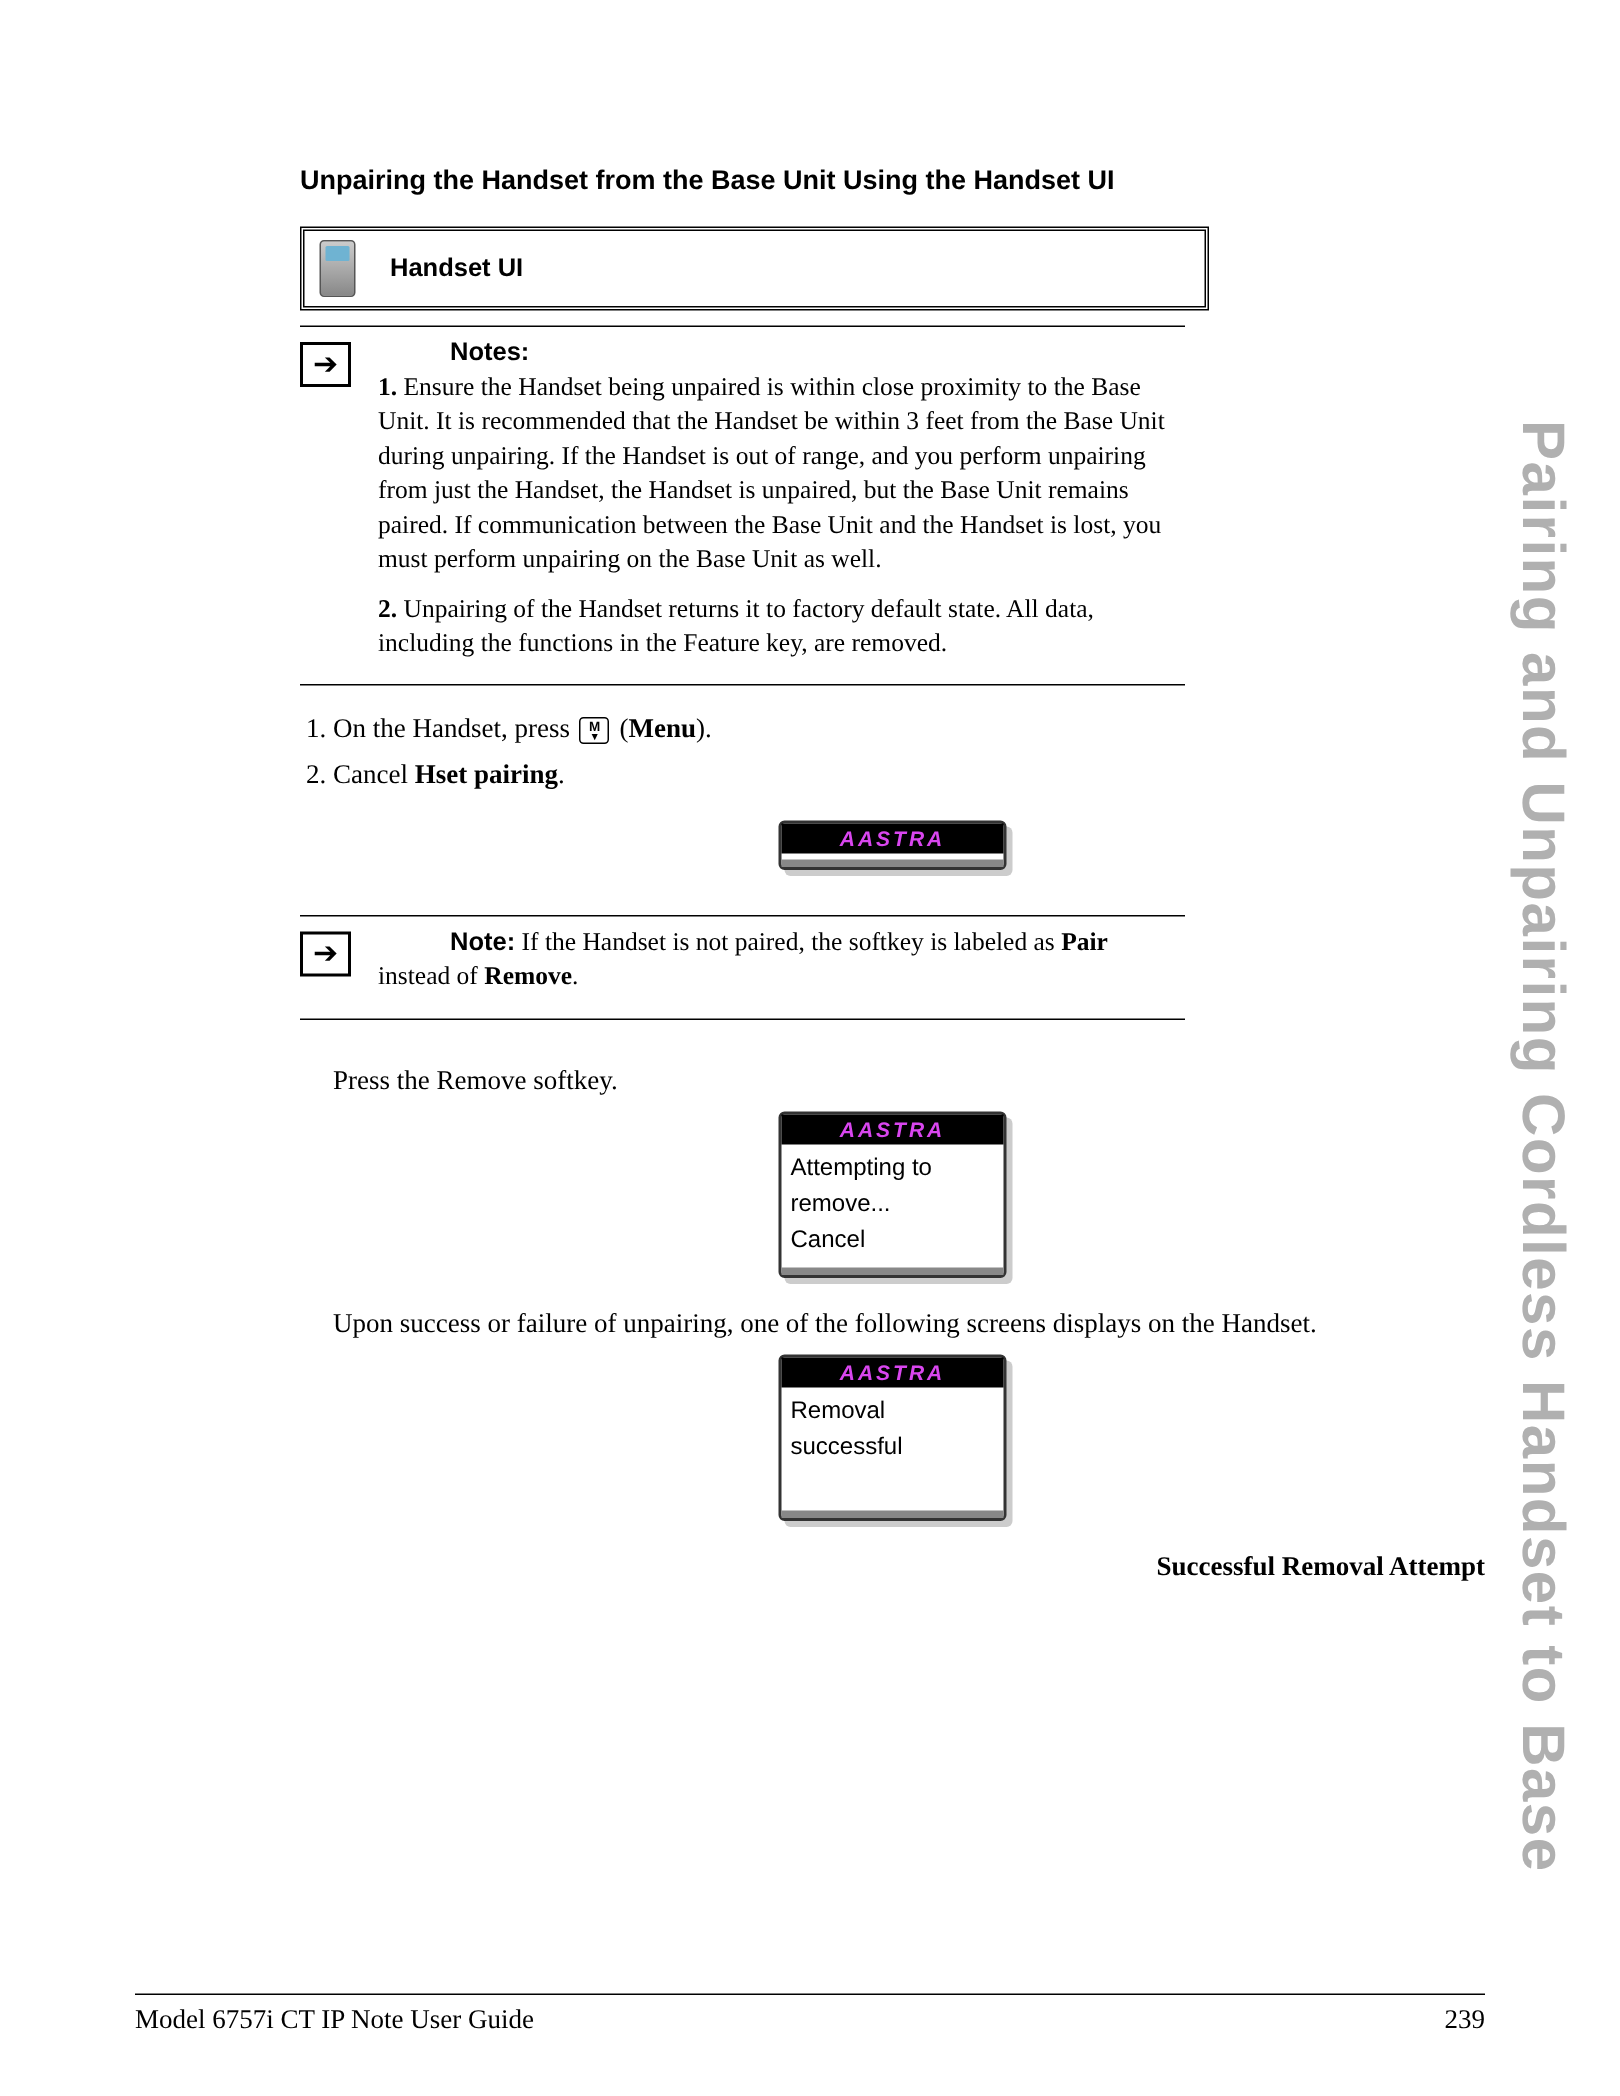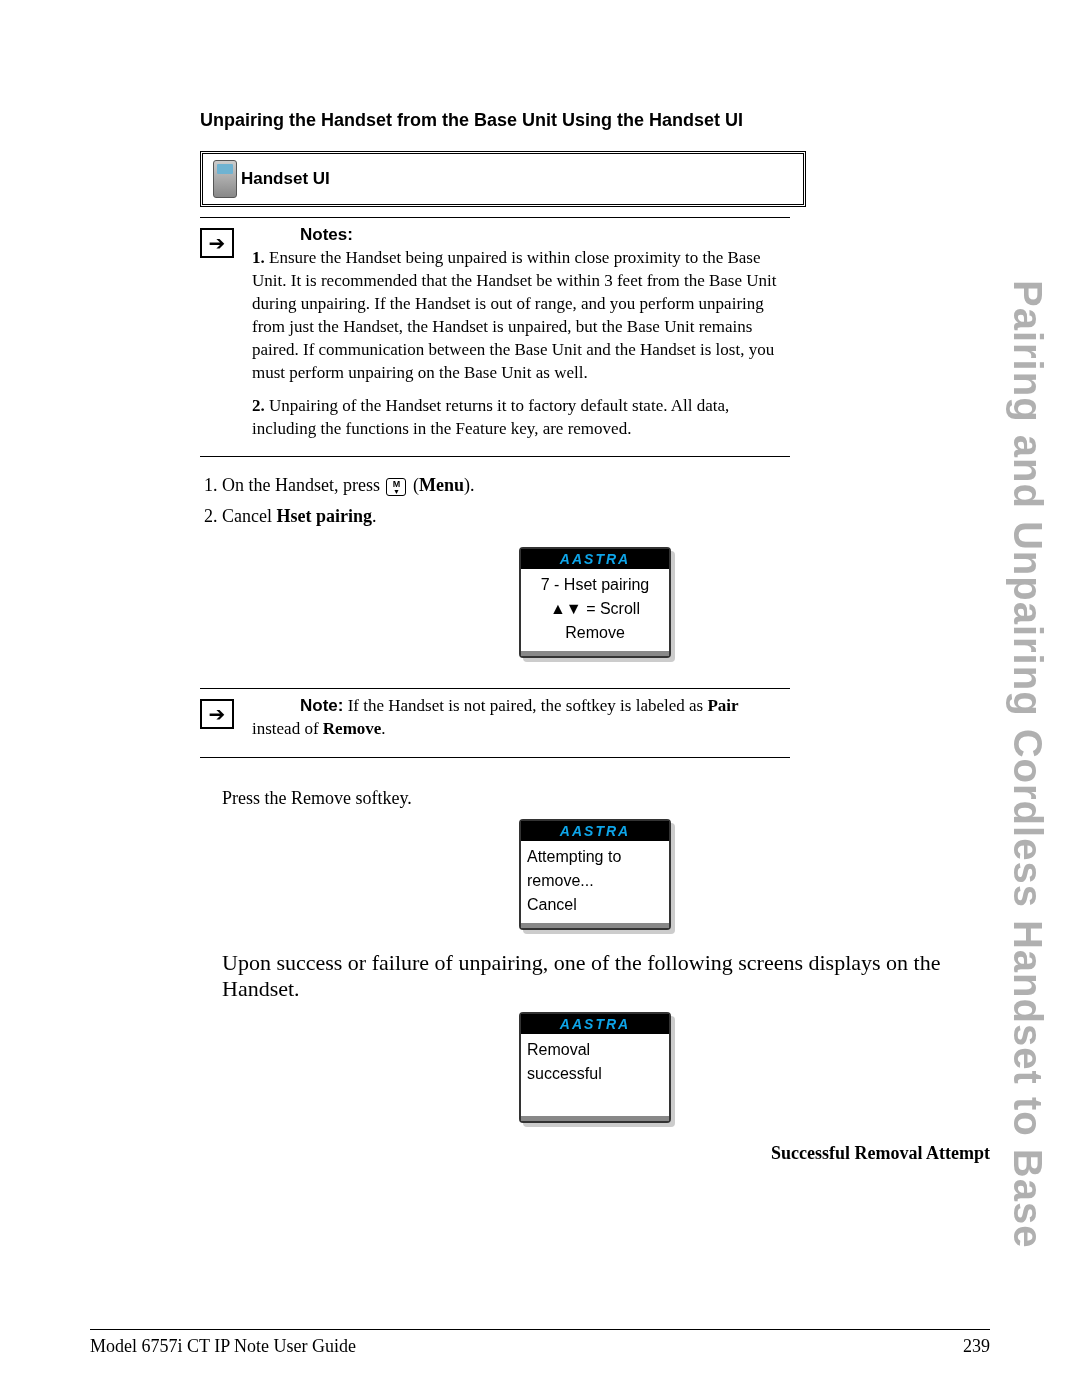--- a/index.html
+++ b/index.html
@@ -35,21 +35,21 @@
     font-family: Arial, Helvetica, sans-serif;
     font-weight: bold;
     font-size: 18px;
     margin: 0 0 20px 0;
   }
   .handset-ui-box {
     border: 3px double #000;
     padding: 6px 10px;
     display: flex;
     align-items: center;
-    gap: 4px;
+    gap: 23px;
     width: 580px;
     margin-bottom: 10px;
   }
   .phone-icon {
     width: 22px;
     height: 36px;
     background: linear-gradient(#ccc,#888);
     border: 1px solid #555;
     border-radius: 3px;
     position: relative;
@@ -138,21 +138,21 @@
     width: 148px;
     margin: 10px auto 20px auto;
     border: 2px solid #333;
     border-radius: 4px;
     background: #fff;
     box-shadow: 4px 4px 0 #ccc;
     font-family: "Arial Narrow", Arial, sans-serif;
   }
   .hs-header {
     background: #000;
-    color: #0ea5e9;
+    color: #d946ef;
     font-size: 14px;
     letter-spacing: 2px;
     text-align: center;
     font-weight: bold;
     padding: 2px 0;
     font-style: italic;
   }
   .hs-body {
     padding: 4px 6px 2px 6px;
     font-size: 16px;
@@ -169,21 +169,21 @@
     margin: 0 0 8px 22px;
   }
   .caption {
     font-family: "Times New Roman", serif;
     font-weight: bold;
     font-size: 18px;
     text-align: right;
     margin-top: 8px;
   }
   .upon-text {
-    font-size: 22px;
+    font-size: 18px;
     margin: 0 0 8px 22px;
   }
   .footer {
     position: absolute;
     left: 90px;
     right: 90px;
     bottom: 40px;
     border-top: 1px solid #000;
     padding-top: 6px;
     display: flex;
@@ -224,25 +224,20 @@
     <li>
       <span>On the Handset, press </span><span class="menu-key"></span><span> (</span><span class="b">Menu</span><span>).</span>
     </li>
     <li>
       <span>Cancel </span><span class="b">Hset pairing</span><span>.</span>
     </li>
   </ol>
 
   <div class="handset-screen">
     <div class="hs-header">AASTRA</div>
-    <div class="hs-body">
-      <div style="text-align:center">7 - Hset pairing</div>
-      <div style="text-align:center">▲▼ = Scroll</div>
-      <div style="text-align:center">Remove</div>
-    </div>
     <div class="hs-footer-line"></div>
   </div>
 
   <div class="notes-block single">
     <div class="arrow-icon">➔</div>
     <div class="notes-body">
       <p>
         <span class="label">Note:</span><span> If the Handset is not paired, the softkey is labeled as </span><span class="b">Pair</span><span> instead of </span><span class="b">Remove</span><span>.</span>
       </p>
     </div>

